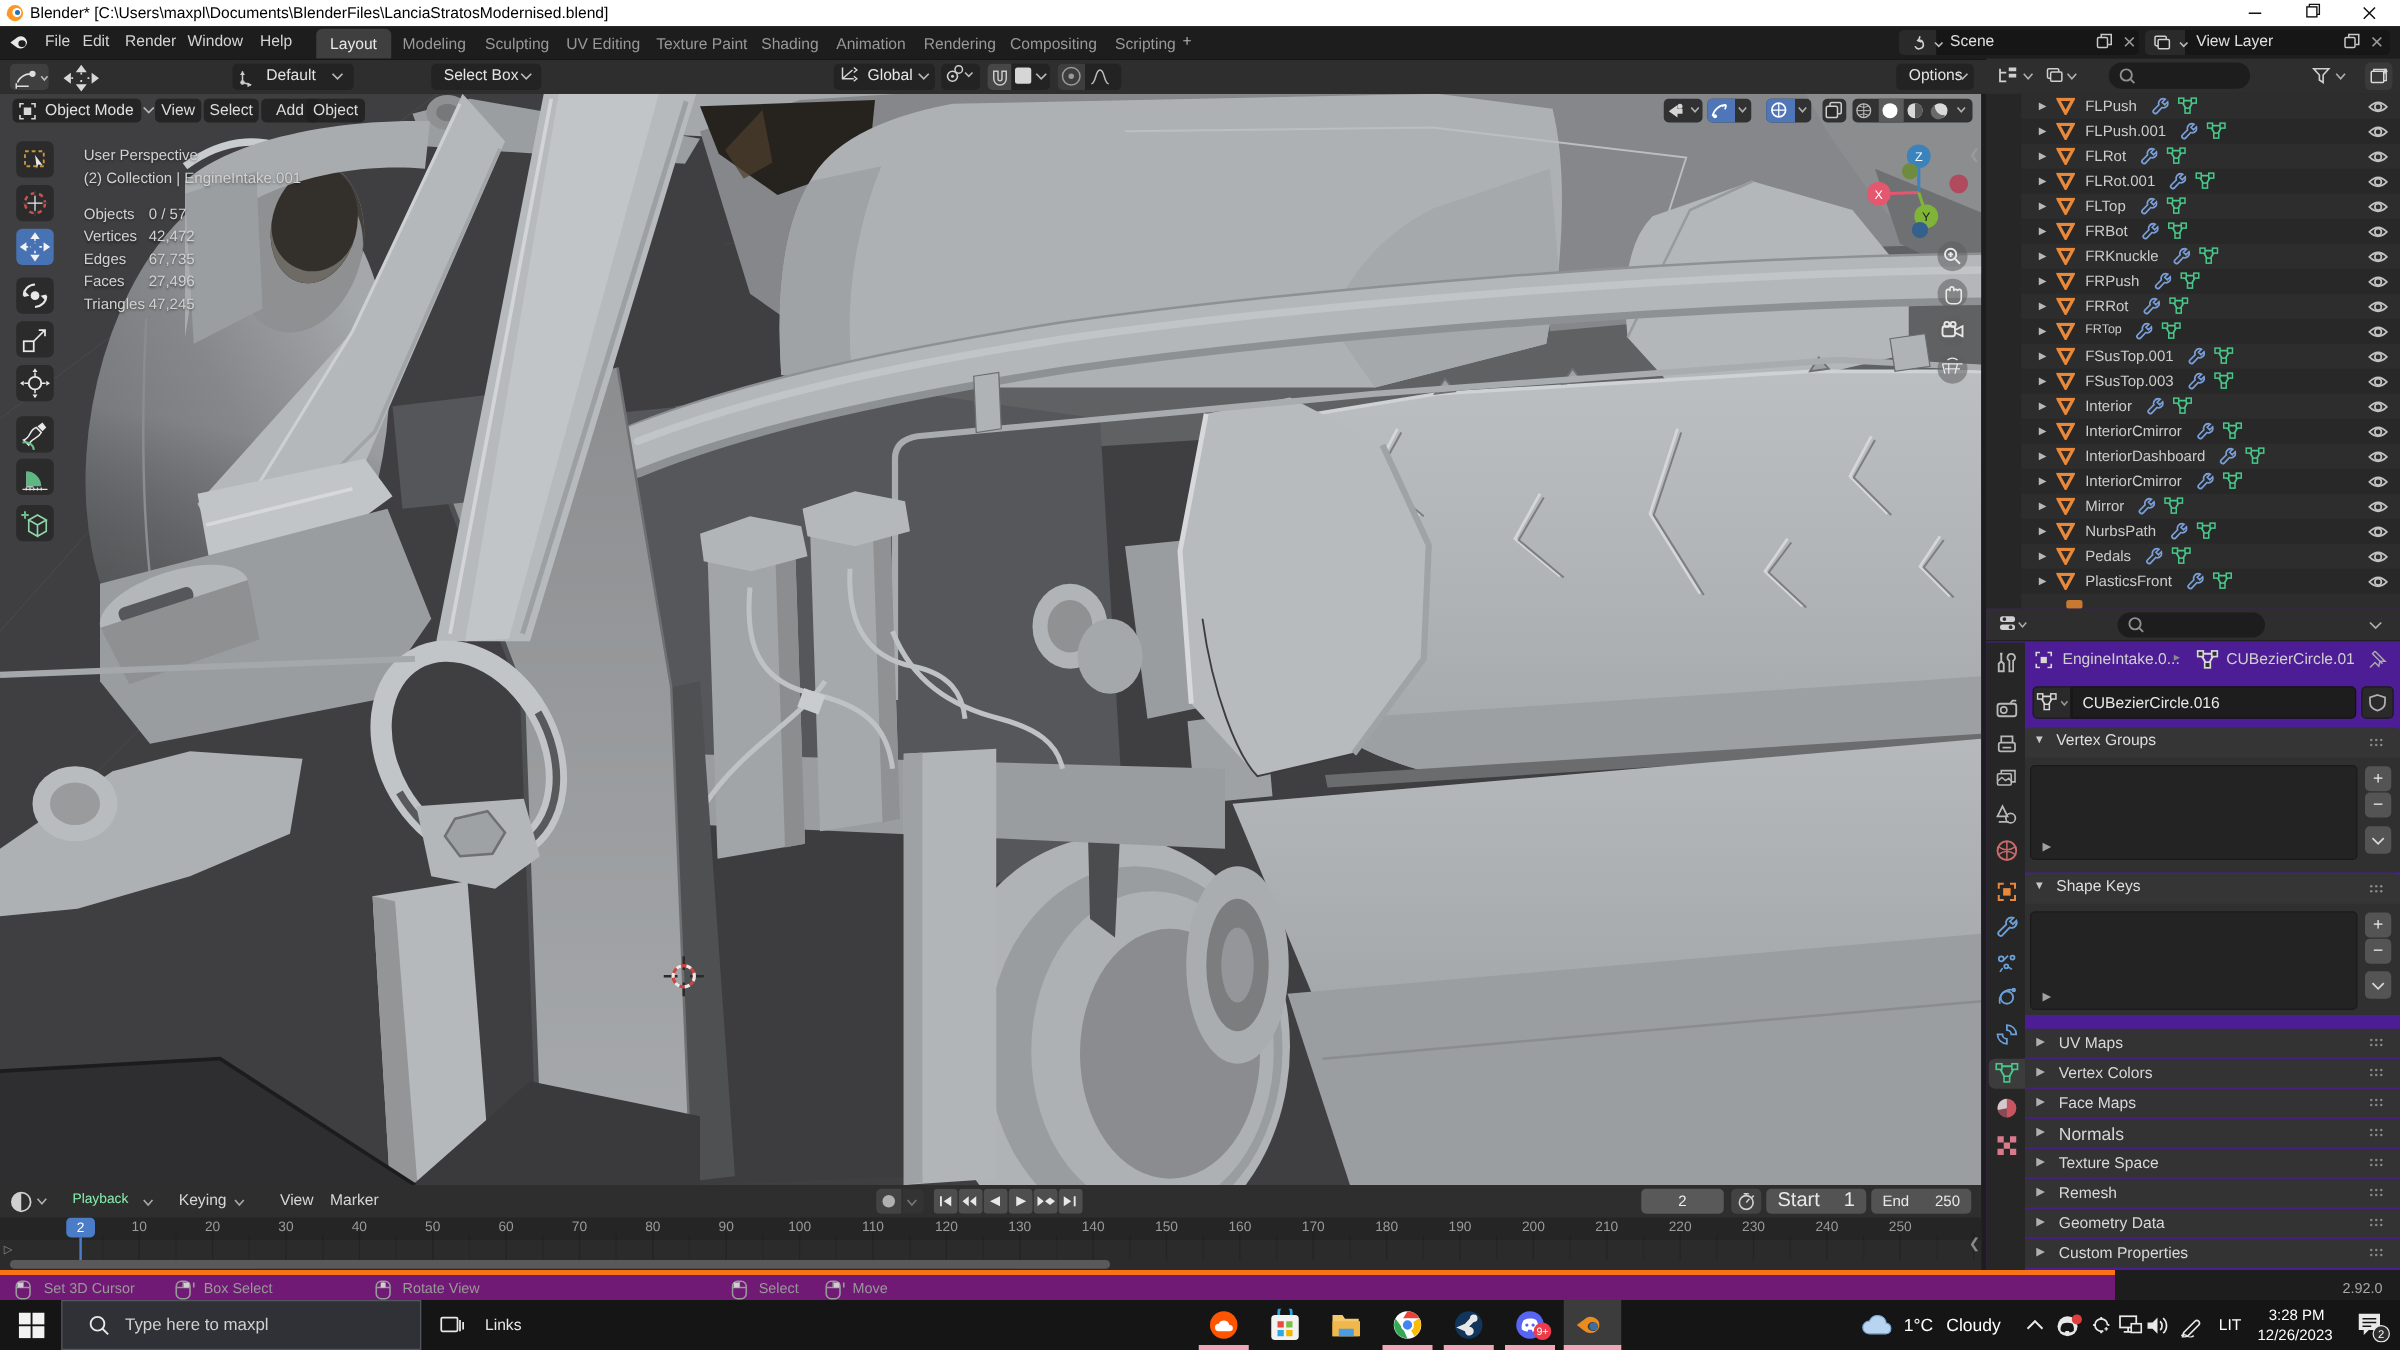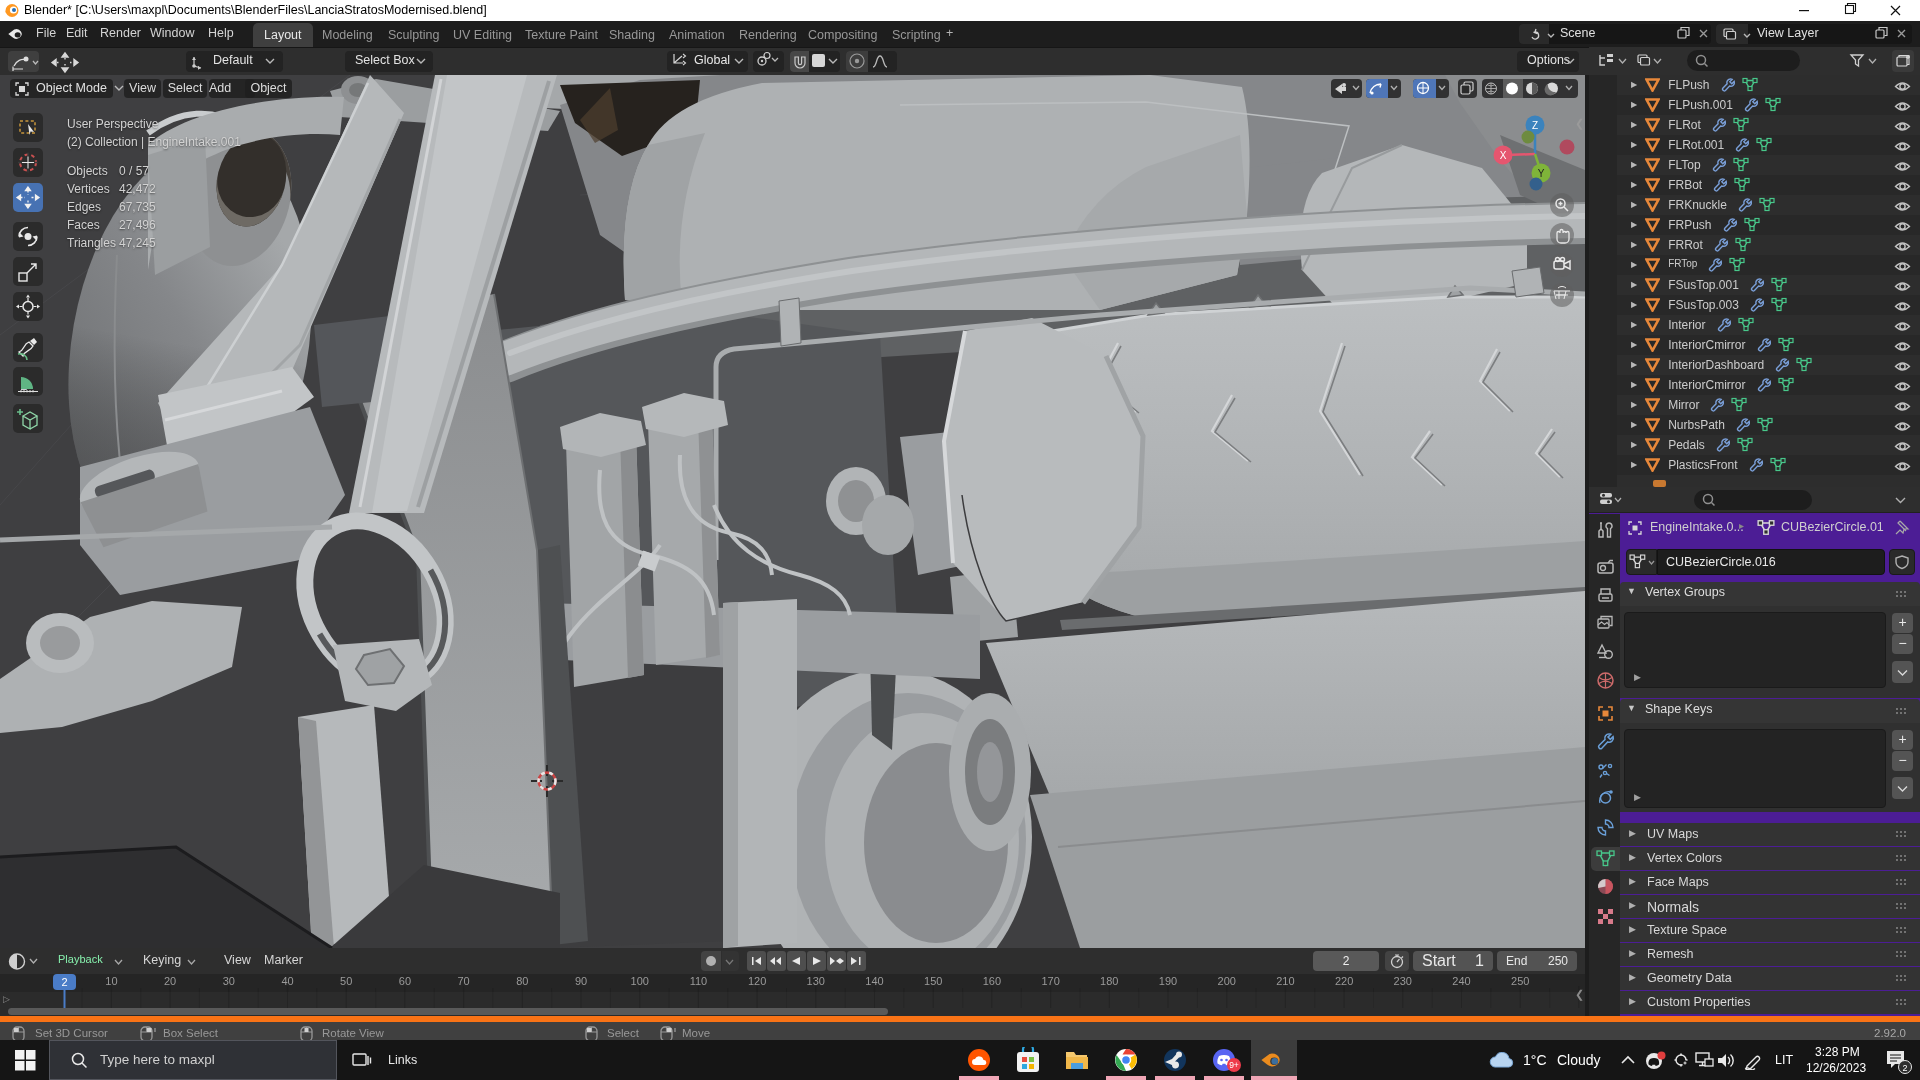--- a/index.html
+++ b/index.html
@@ -33,21 +33,21 @@
 
 #rightcol { position:absolute; left:1589px; top:47px; width:331px; height:969px; background:#2e2e2e; }
 #outliner { position:absolute; left:0; top:0; width:331px; height:440px; }
 .orow { position:absolute; left:28px; width:303px; height:20px; }
 .oeye { position:absolute; right:9px; top:4px; }
 #props { position:absolute; left:0; top:440px; width:331px; height:529px; background:#4c1d95; }
 .phead { position:absolute; left:31px; width:300px; height:24px; background:#353535; }
 
 #timeline { position:absolute; left:0; top:948px; width:1585px; height:68px; background:#2e2e2e; }
 
-#statusbar { position:absolute; left:0; top:1016px; width:1920px; height:24px; background:#404040; border-top:6px solid #f97316; }
+#statusbar { position:absolute; left:0; top:1016px; width:1692px; height:24px; background:#701a75; border-top:4px solid #f97316; }
 .shint { position:absolute; top:5px; font-size:11.5px; color:#989898; }
 
 #taskbar { position:absolute; left:0; top:1040px; width:1920px; height:40px; background:#151515; }
 .tray { position:absolute; font-size:13px; color:#ffffff; }
 </style>
 </head>
 <body>
 <div id="app">
 
 <div id="titlebar">
@@ -389,21 +389,21 @@
 <svg class="abs" style="left:15px;top:7px" width="16" height="14">
  <path d="M1,4 v-3 h3 M10,1 h3 v3 M13,10 v3 h-3 M4,13 H1 v-3" stroke="#d8d8d8" stroke-width="1.3" fill="none"></path>
  <rect x="4" y="4" width="6" height="6" fill="#d8d8d8"></rect>
 </svg>
 <div class="abs" style="left:36px;top:6px;font-size:12.5px;color:#e0e0e0">Object Mode</div>
 <svg class="abs" style="left:113px;top:9px" width="14" height="10">
         <path d="M2,2 l4,4 4,-4" stroke="#b9b9b9" stroke-width="1.4" fill="none"></path>
       </svg>
 <div class="vhbtn" style="left:124px;width:37px;text-align:center">View</div>
 <div class="vhbtn" style="left:163px;width:44px;text-align:center">Select</div>
-<div class="vhbtn" style="left:209px;width:46px;text-align:left">Add</div>
+<div class="vhbtn" style="left:209px;width:46px;text-align:center">Add</div>
 <div class="vhbtn" style="left:245px;width:47px;text-align:center">Object</div>
 
 <div class="vhbtn" style="left:1331px;width:31px"></div>
 <svg class="abs" style="left:1333px;top:6px" width="30" height="15">
  <path d="M2,8 l7,-5 v10 Z M9,6 h4 v4 h-4" fill="#d5d5d5"></path>
         <circle cx="11" cy="4" r="2" fill="#d5d5d5"></circle>
  <path d="M20,5 l3,3.5 3,-3.5" stroke="#b0b0b0" stroke-width="1.3" fill="none"></path>
 </svg>
 <div class="vhbtn" style="left:1366px;width:35px"></div>
 <div class="abs" style="left:1366px;top:4px;width:22px;height:19px;background:#4f76b8;border-radius:4px 0 0 4px"></div>

